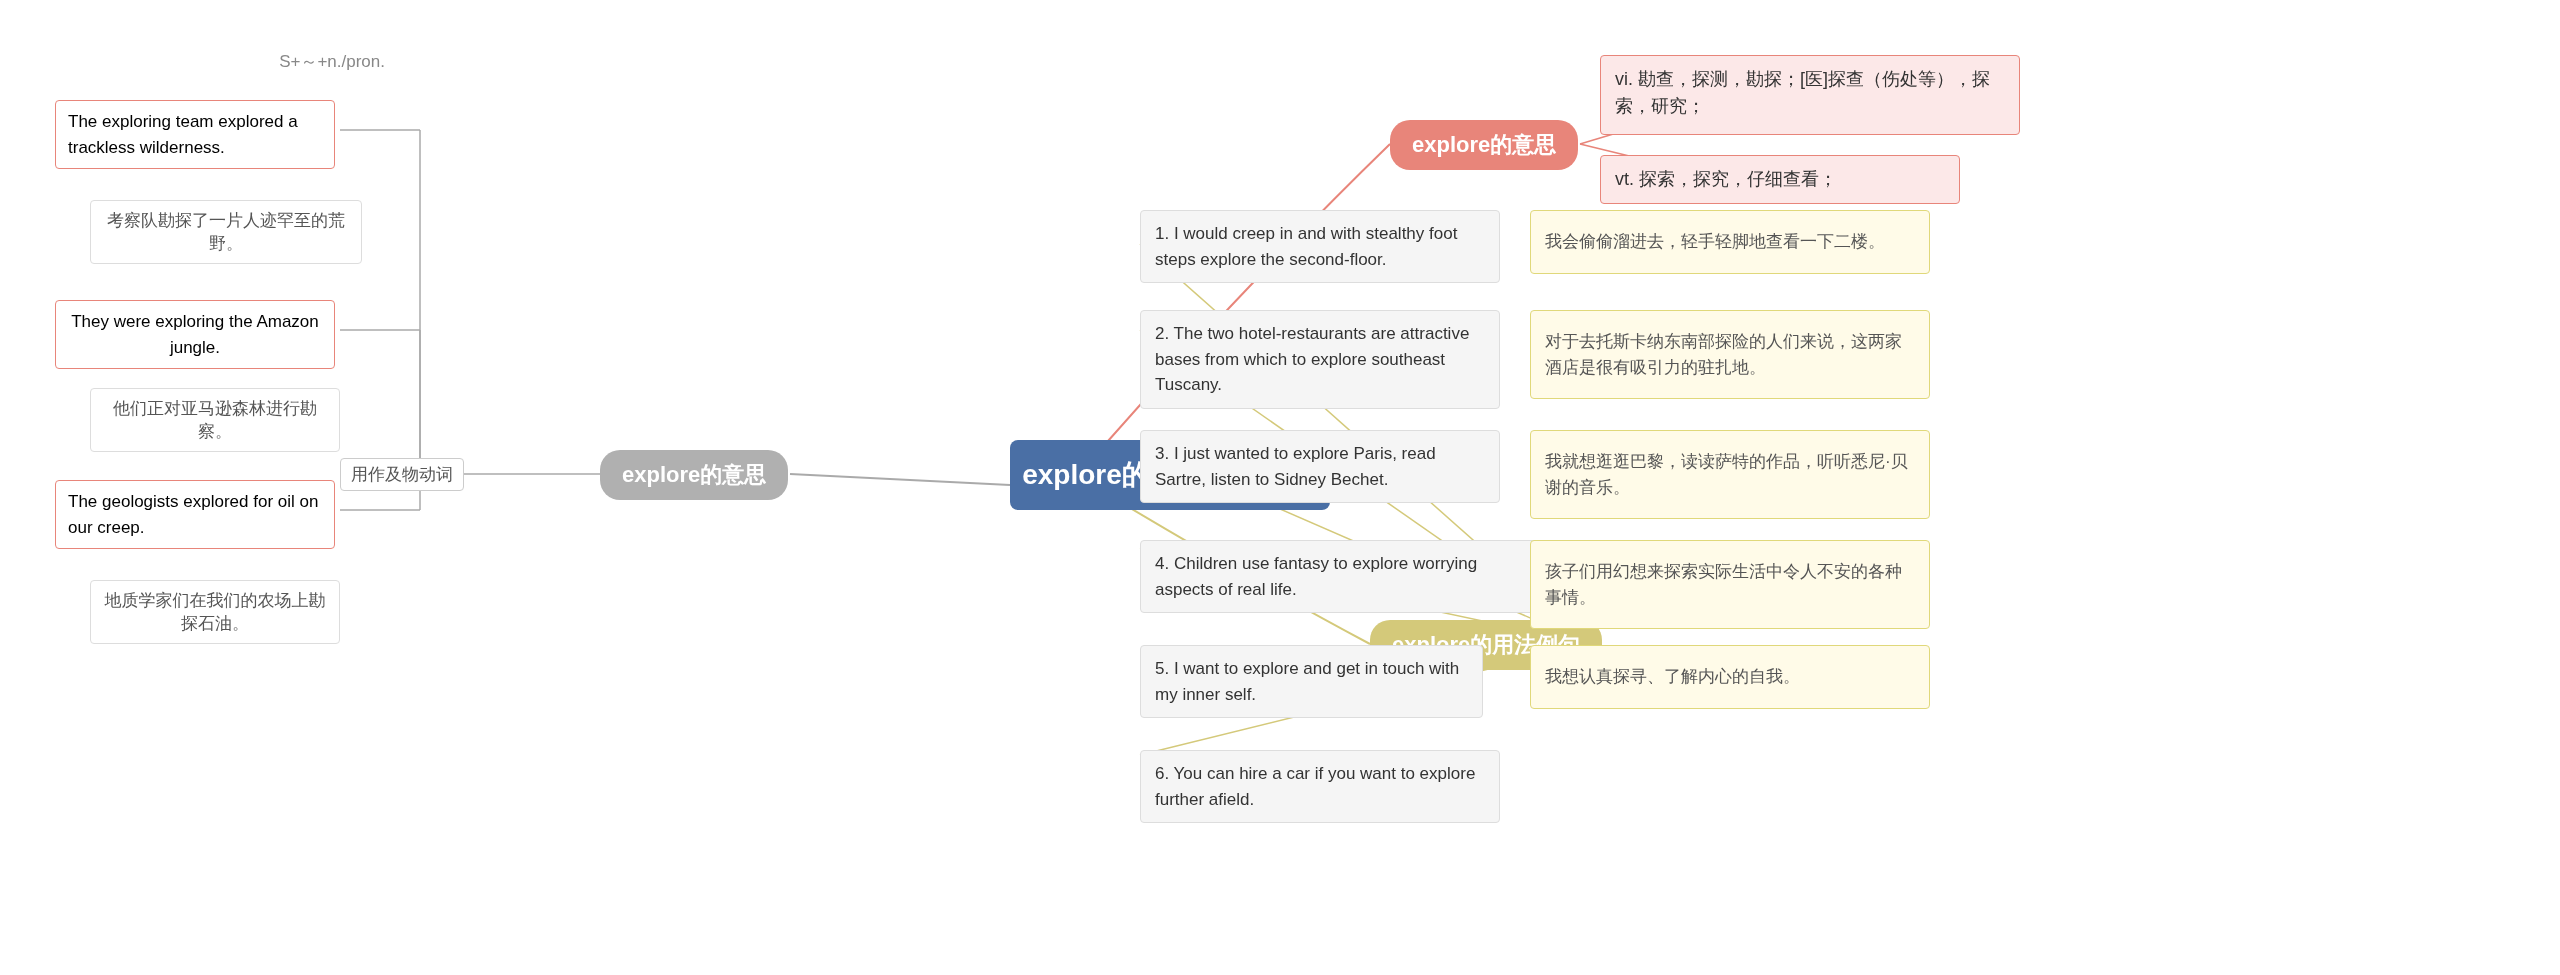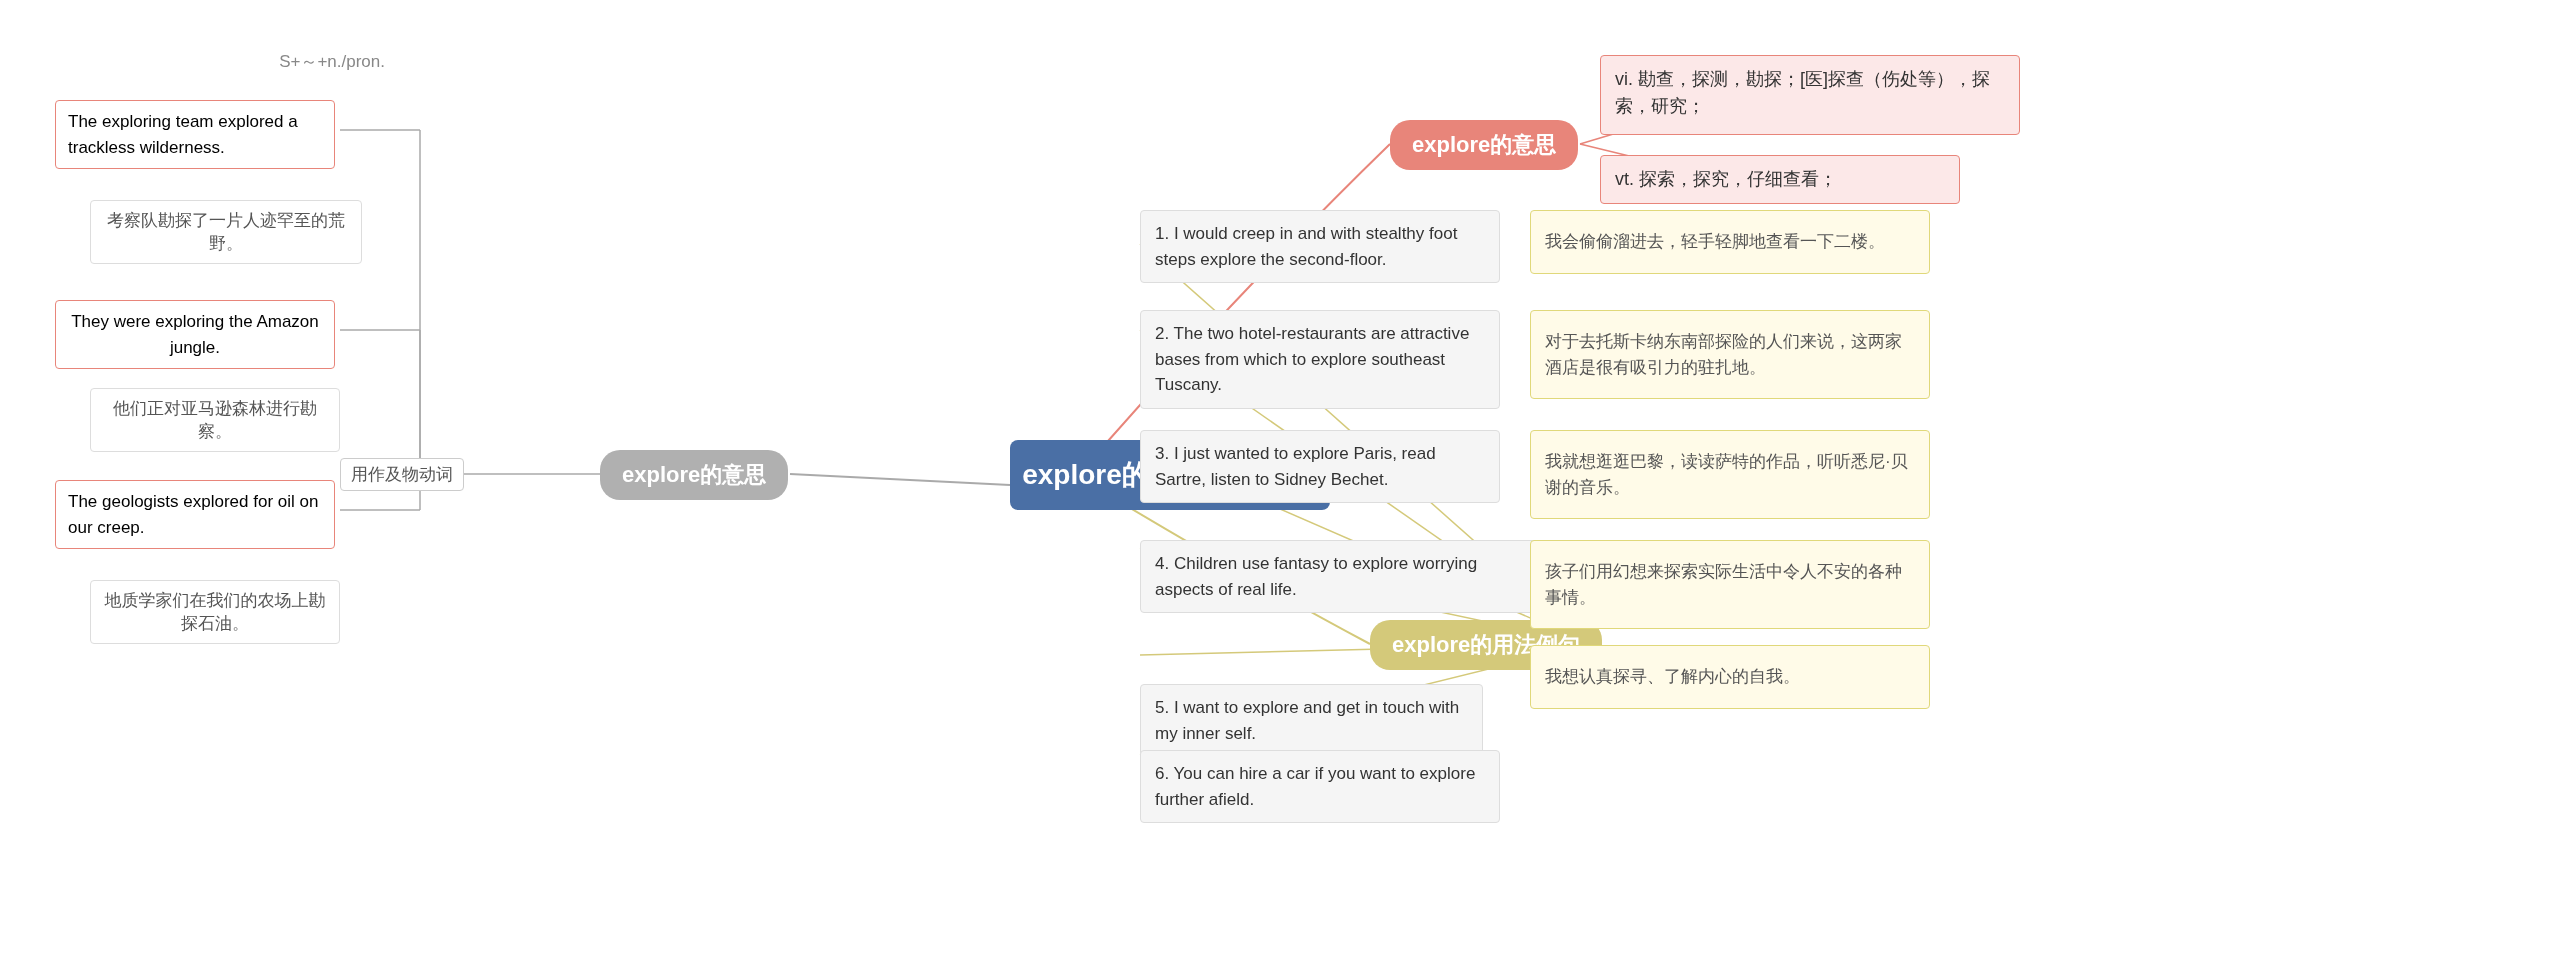--- a/index.html
+++ b/index.html
@@ -251,21 +251,21 @@
     <span>我就想逛逛巴黎，读读萨特的作品，听听悉尼·贝谢的音乐。</span>
   </div>
 
   <div class="example-box-en" style="left:1140px; top:540px; width:408px;">
     <span>4. Children use fantasy to explore worrying aspects of real life.</span>
   </div>
   <div class="example-box-cn" style="left:1530px; top:540px; width:400px;">
     <span>孩子们用幻想来探索实际生活中令人不安的各种事情。</span>
   </div>
 
-  <div class="example-box-en" style="left:1140px; top:645px; width:343px;margin-top:39px;">
+  <div class="example-box-en" style="left:1140px; top:645px; width:343px;">
     <span>5. I want to explore and get in touch with my inner self.</span>
   </div>
   <div class="example-box-cn" style="left:1530px; top:645px; width:400px;">
     <span>我想认真探寻、了解内心的自我。</span>
   </div>
 
   <div class="example-box-en" style="left:1140px; top:750px; width:360px;">
     <span>6. You can hire a car if you want to explore further afield.</span>
   </div>
 

